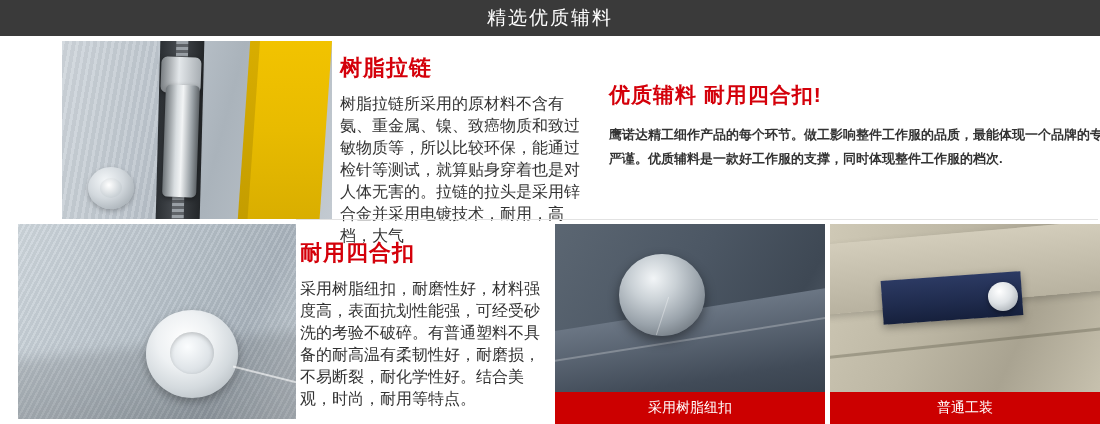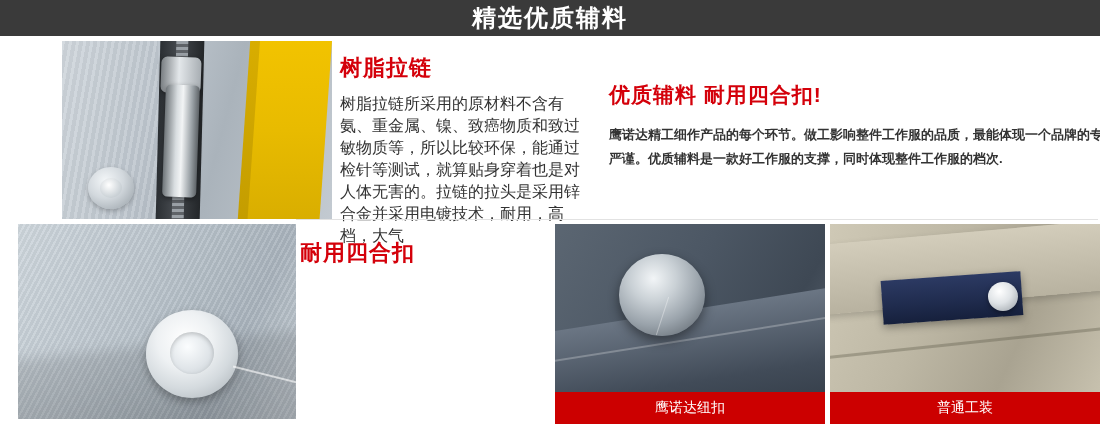--- a/index.html
+++ b/index.html
@@ -26,22 +26,22 @@
     left: 0; top: 0;
     width: 1100px;
     height: 36px;
     background: #3a3a3a;
     display: flex;
     align-items: center;
     justify-content: center;
   }
   .banner-title {
     color: #ffffff;
-    font-size: 24px;
-    font-weight: bold;
+    font-size: 19px;
+    font-weight: normal;
     letter-spacing: 2px;
     font-family: "Liberation Sans", sans-serif;
   }
 
   
   .row1 {
     position: absolute;
     left: 0; top: 41px;
     width: 1058px;
     height: 180px;
@@ -389,31 +389,32 @@
     <div class="photo-buttonfabric">
       <div class="bf-bg"></div>
       <div class="bf-weave"></div>
       <div class="bf-shadow"></div>
       <div class="bf-button"></div>
       <div class="bf-thread"></div>
     </div>
 
     <div class="txt-col" id="button-text">
       <h2 class="txt-heading">耐用四合扣</h2>
+      <p class="txt-body">采用树脂纽扣，耐磨性好，材料强度高，表面抗划性能强，可经受砂洗的考验不破碎。有普通塑料不具备的耐高温有柔韧性好，耐磨损，不易断裂，耐化学性好。结合美观，时尚，耐用等特点。</p>
     </div>
 
     <div class="compare" id="compare-left">
       <div class="compare-photo">
         <div class="cl-bg"></div>
         <div class="cl-fold"></div>
         <div class="cl-seam"></div>
         <div class="cl-snap"></div>
         <div class="cl-snapline"></div>
       </div>
-      <div class="compare-label">鹰诺达纽扣</div>
+      <div class="compare-label">采用树脂纽扣</div>
     </div>
 
     <div class="compare" id="compare-right">
       <div class="compare-photo">
         <div class="cr-bg"></div>
         <div class="cr-pocket"></div>
         <div class="cr-seam"></div>
         <div class="cr-tab"></div>
         <div class="cr-tabsnap"></div>
       </div>

